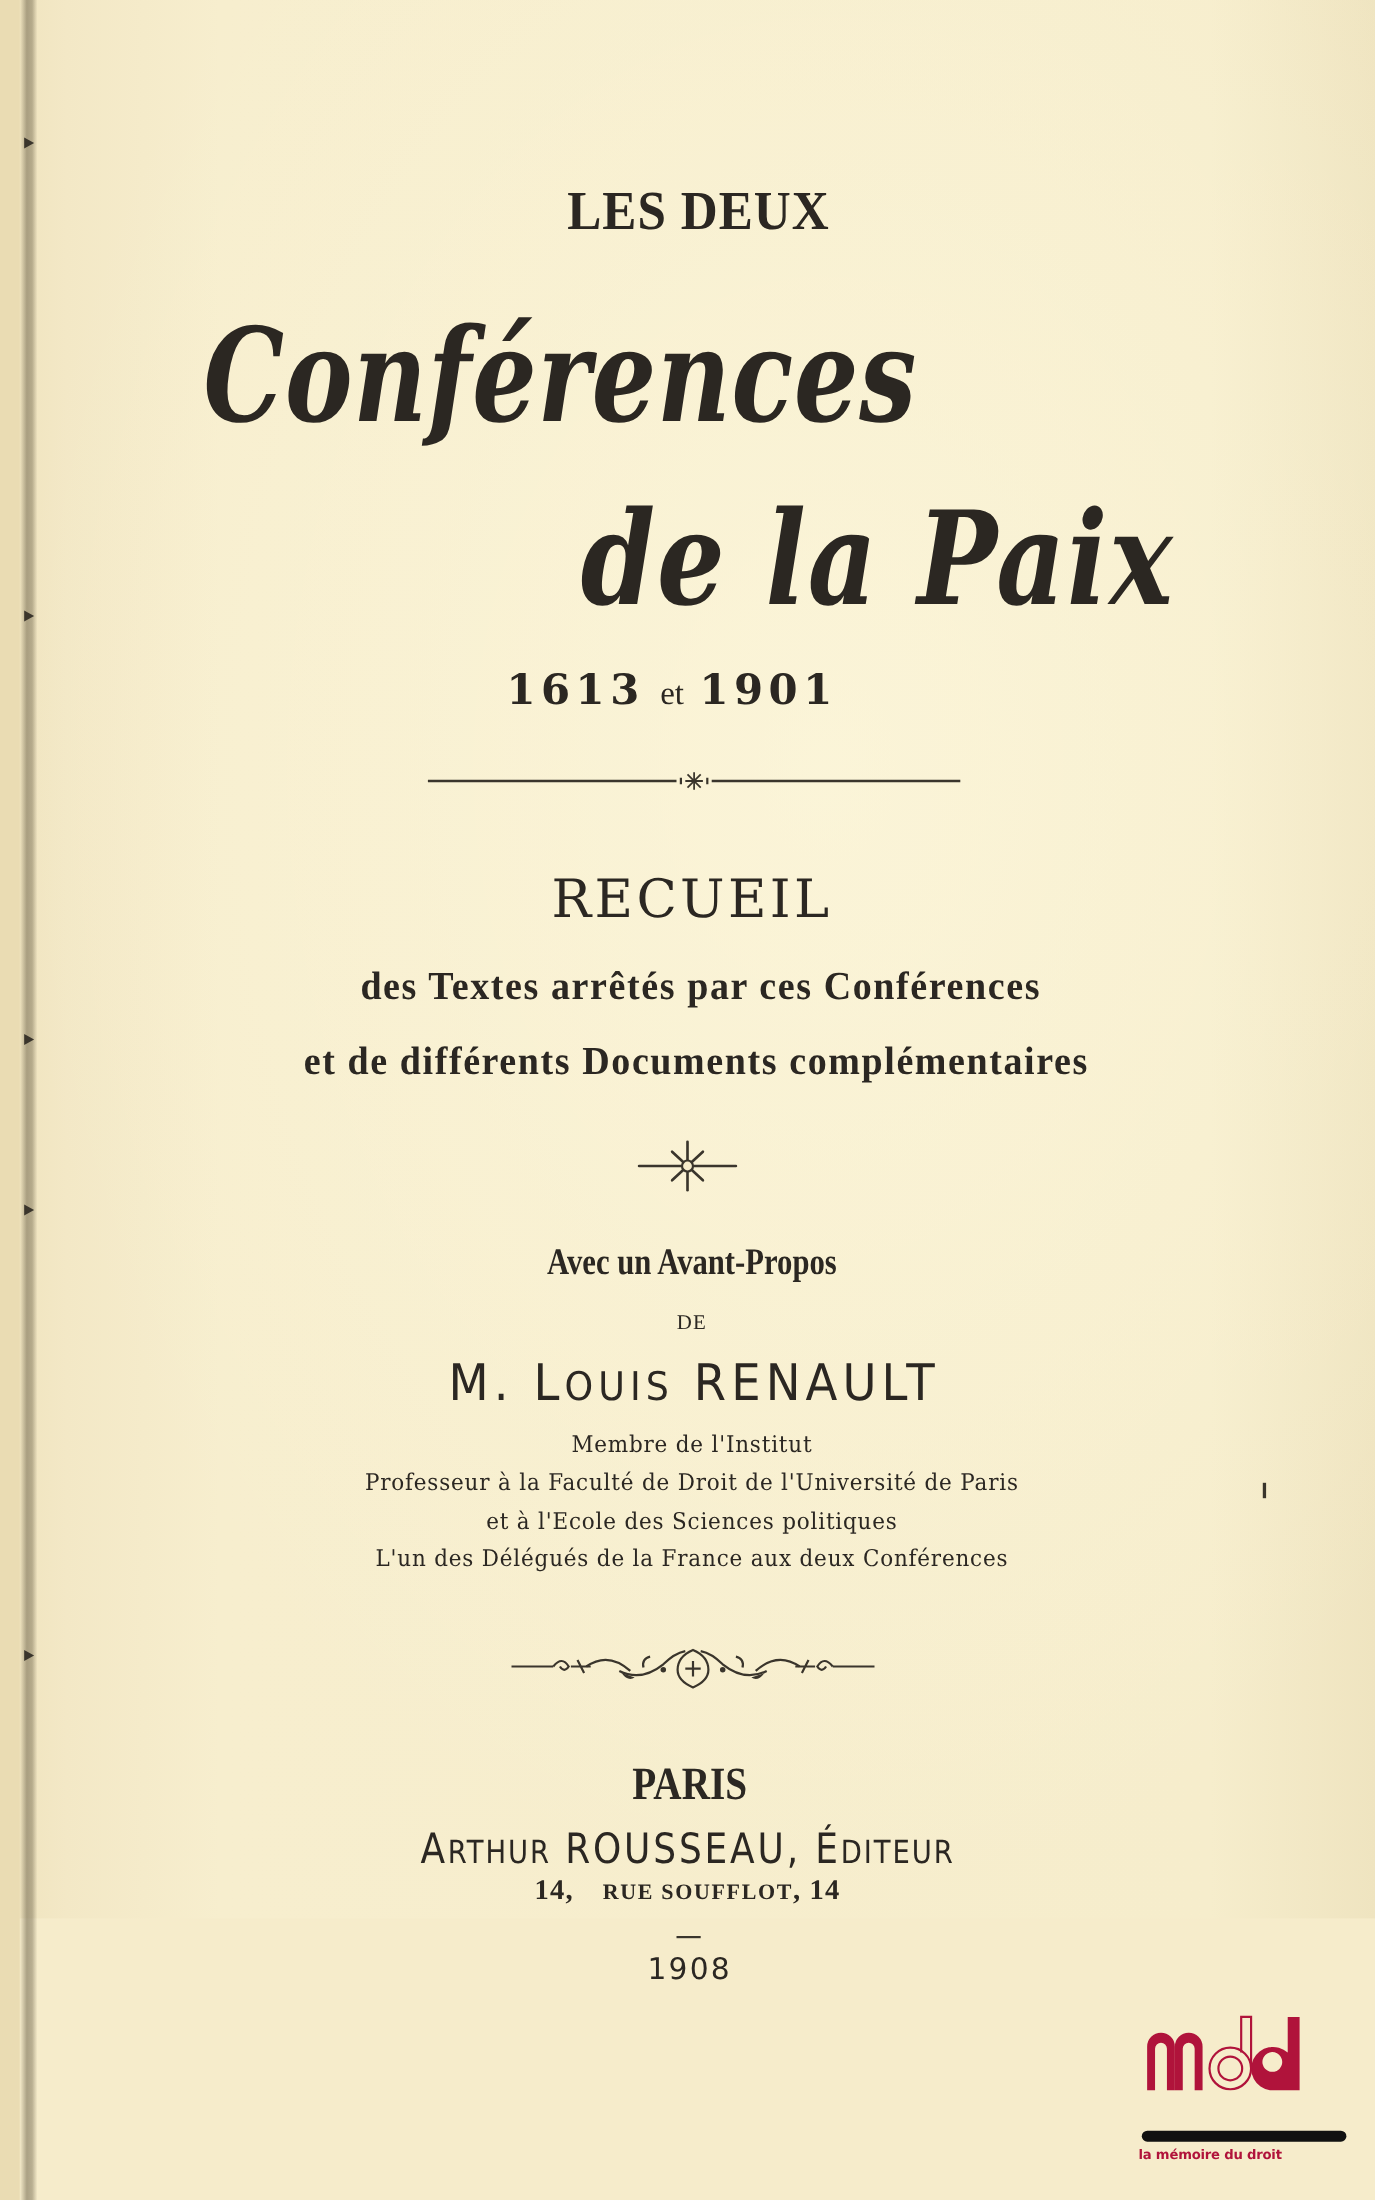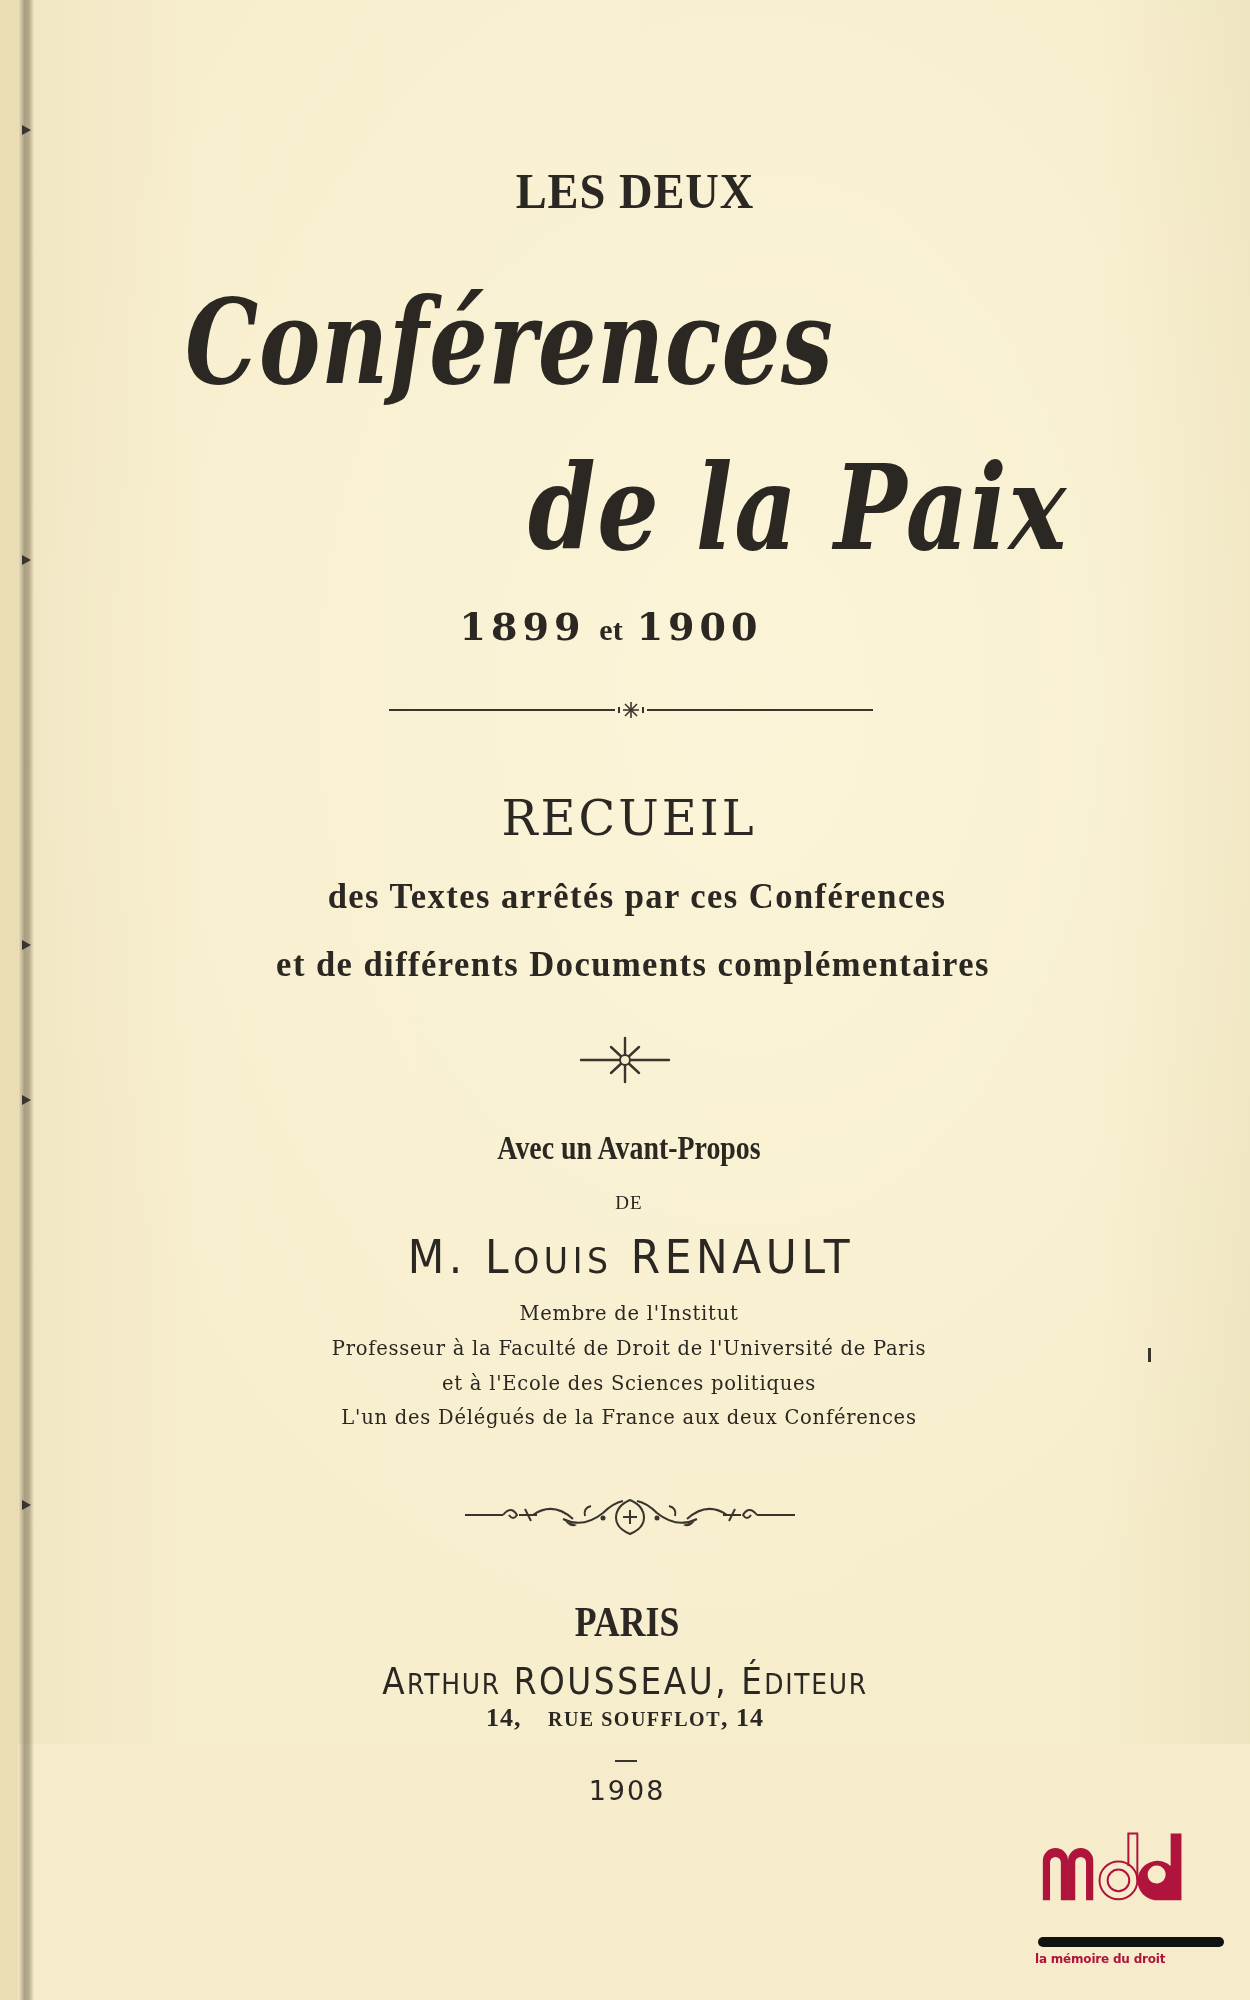--- a/index.html
+++ b/index.html
@@ -46,21 +46,21 @@
     .paix {
       top: 438px; left: 528px; width: auto; text-align: left;
       font-size: 118px; font-style: italic; font-weight: bold;
       letter-spacing: 2px; transform: scaleX(0.82); transform-origin: left top;
       font-family: "DejaVu Serif", serif;
     }
     .years {
       top: 604px; font-size: 38px; font-weight: bold; left: -14px;
     }
     .years .num { font-family: "DejaVu Serif", serif; font-weight: bold; letter-spacing: 5px; font-size: 38px; }
-    .years .et { font-size: 30px; font-weight: bold; margin: 0 14px; }
+    .years .et { font-size: 30px; font-weight: normal; margin: 0 14px; }
     .divider {
       position: absolute; top: 700px; left: 387px; width: 488px; height: 20px;
     }
     .recueil {
       top: 790px; font-size: 48px; font-weight: normal; letter-spacing: 3px;
       left: 4px; font-family: "DejaVu Serif", serif;
     }
     .sub1 {
       top: 875px; font-size: 36px; font-weight: bold; letter-spacing: 1.5px; left: 12px;
       transform: scaleX(0.96);
@@ -149,21 +149,21 @@
   <div class="tick" style="top:940px"></div>
   <div class="tick" style="top:1095px"></div>
   <div class="tick" style="top:1500px"></div>
 
   <div class="line les-deux">LES DEUX</div>
 
   <div class="line conferences">Conférences</div>
   <div class="line paix">de la Paix</div>
 
   <div class="line years">
-    <span class="num">1899</span><span class="et">et</span><span class="num">1900</span>
+    <span class="num">1613</span><span class="et">et</span><span class="num">1901</span>
   </div>
 
   <svg class="divider" viewBox="0 0 488 20">
     <line x1="2" y1="10" x2="228" y2="10" stroke="#3a352c" stroke-width="2.2"></line>
     <line x1="232" y1="7" x2="232" y2="13" stroke="#3a352c" stroke-width="2"></line>
     <line x1="256" y1="7" x2="256" y2="13" stroke="#3a352c" stroke-width="2"></line>
     <line x1="260" y1="10" x2="486" y2="10" stroke="#3a352c" stroke-width="2.2"></line>
     <g stroke="#3a352c" stroke-width="1.6">
       <line x1="244" y1="2" x2="244" y2="18"></line>
       <line x1="236" y1="10" x2="252" y2="10"></line>

